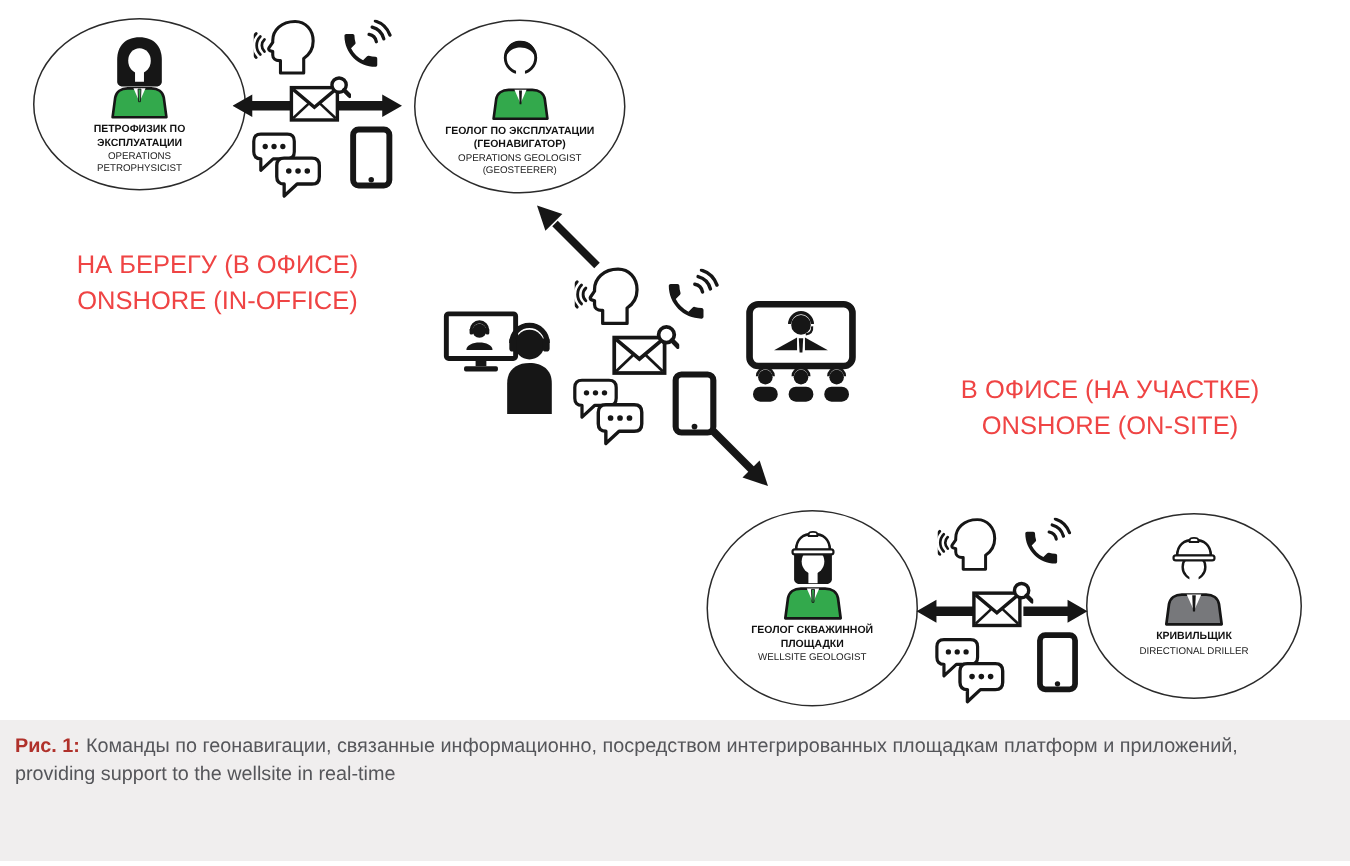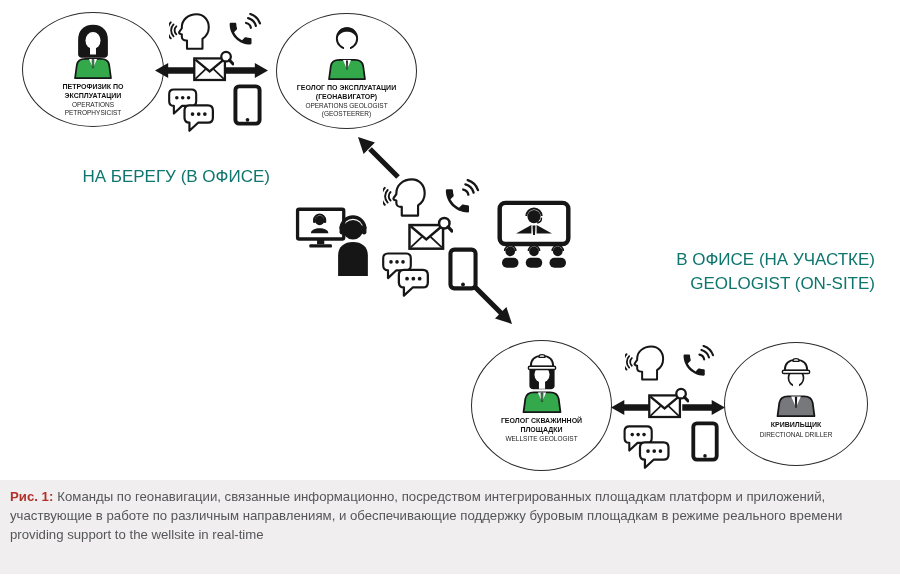--- a/index.html
+++ b/index.html
@@ -15,21 +15,21 @@
     font-family:"Liberation Sans","DejaVu Sans",sans-serif;
   }
   .actor{
     position:absolute;border:1.5px solid #2b2b2b;border-radius:50%;
     display:flex;flex-direction:column;align-items:center;text-align:center;
     box-sizing:border-box;background:#fff;
   }
   .actor .ru{font-weight:bold;font-size:7px;line-height:8.6px;color:#111;white-space:pre-line;margin-top:3px;}
   .actor .en{font-size:6.5px;line-height:8px;color:#232323;white-space:pre-line;margin-top:1px;}
   .icon{position:absolute;}
-  .zone{position:absolute;text-align:right;color:#0f766e;font-size:17px;line-height:24px;}
+  .zone{position:absolute;text-align:center;color:#ef4444;font-size:17px;line-height:24px;}
   .caption{
     position:absolute;left:0;top:480px;width:900px;height:94px;
     background:var(--caption-bg,#f0eeee);box-sizing:border-box;padding:7px 10px 0 10px;
     font-size:13.2px;line-height:19px;color:var(--caption-text,#55565a);
   }
   .cap-red{color:var(--caption-red,#b0312b);margin-right:4px;font-weight:bold;}
   .ink{fill:#161616;}
   .green{fill:var(--accent-green,#33a94c);}
   .gray{fill:var(--suit-gray,#77787b);}
   .defs{position:absolute;width:0;height:0;overflow:hidden;}
@@ -184,24 +184,25 @@
       <path class="gray" stroke="#161616" stroke-width="2" stroke-linejoin="round" d="M11.5,68 L13.5,53 C14.3,48.5 18,46 23,46 L41,46 C46,46 49.7,48.5 50.5,53 L52.5,68 Z"></path>
       <polygon points="26.6,46 32,58 37.4,46" fill="#fff"></polygon>
       <polygon points="30.7,46.4 33.3,46.4 32.8,58.5 31.2,58.5" class="ink"></polygon>
     </svg>
     <div class="ru">КРИВИЛЬЩИК</div>
     <div class="en">DIRECTIONAL DRILLER</div>
   </div>
 
   <div class="zone" style="left:20px;top:165px;width:250px;">
     <div>НА БЕРЕГУ (В ОФИСЕ)</div>
+    <div>ONSHORE (IN-OFFICE)</div>
   </div>
   <div class="zone" style="left:605px;top:248px;width:270px;">
     <div>В ОФИСЕ (НА УЧАСТКЕ)</div>
-    <div>GEOLOGIST (ON-SITE)</div>
+    <div>ONSHORE (ON-SITE)</div>
   </div>
 
   <svg class="icon" style="left:169px;top:12px;" width="44" height="39">
       <use href="#sym-talking-head"></use>
     </svg>
   <svg class="icon" style="left:224px;top:13px;" width="38" height="34">
       <use href="#sym-phone"></use>
     </svg>
   <svg class="icon" style="left:155px;top:61px;" width="113" height="19">
       <use href="#sym-dbl-arrow"></use>
@@ -261,17 +262,16 @@
     </svg>
   <svg class="icon" style="left:623px;top:424px;" width="48" height="46">
       <use href="#sym-chat"></use>
     </svg>
   <svg class="icon" style="left:691px;top:421px;" width="28" height="41">
       <use href="#sym-tablet"></use>
     </svg>
 
   <div class="caption">
     <div><span class="cap-red">Рис. 1:</span><span>Команды по геонавигации, связанные информационно, посредством интегрированных площадкам платформ и приложений,</span></div>
-    <div>участвующие в работе по различным направлениям, и обеспечивающие поддержку буровым площадкам в режиме реального времени</div>
     <div>providing support to the wellsite in real-time</div>
   </div>
 
 </div>
 
 </body></html>

